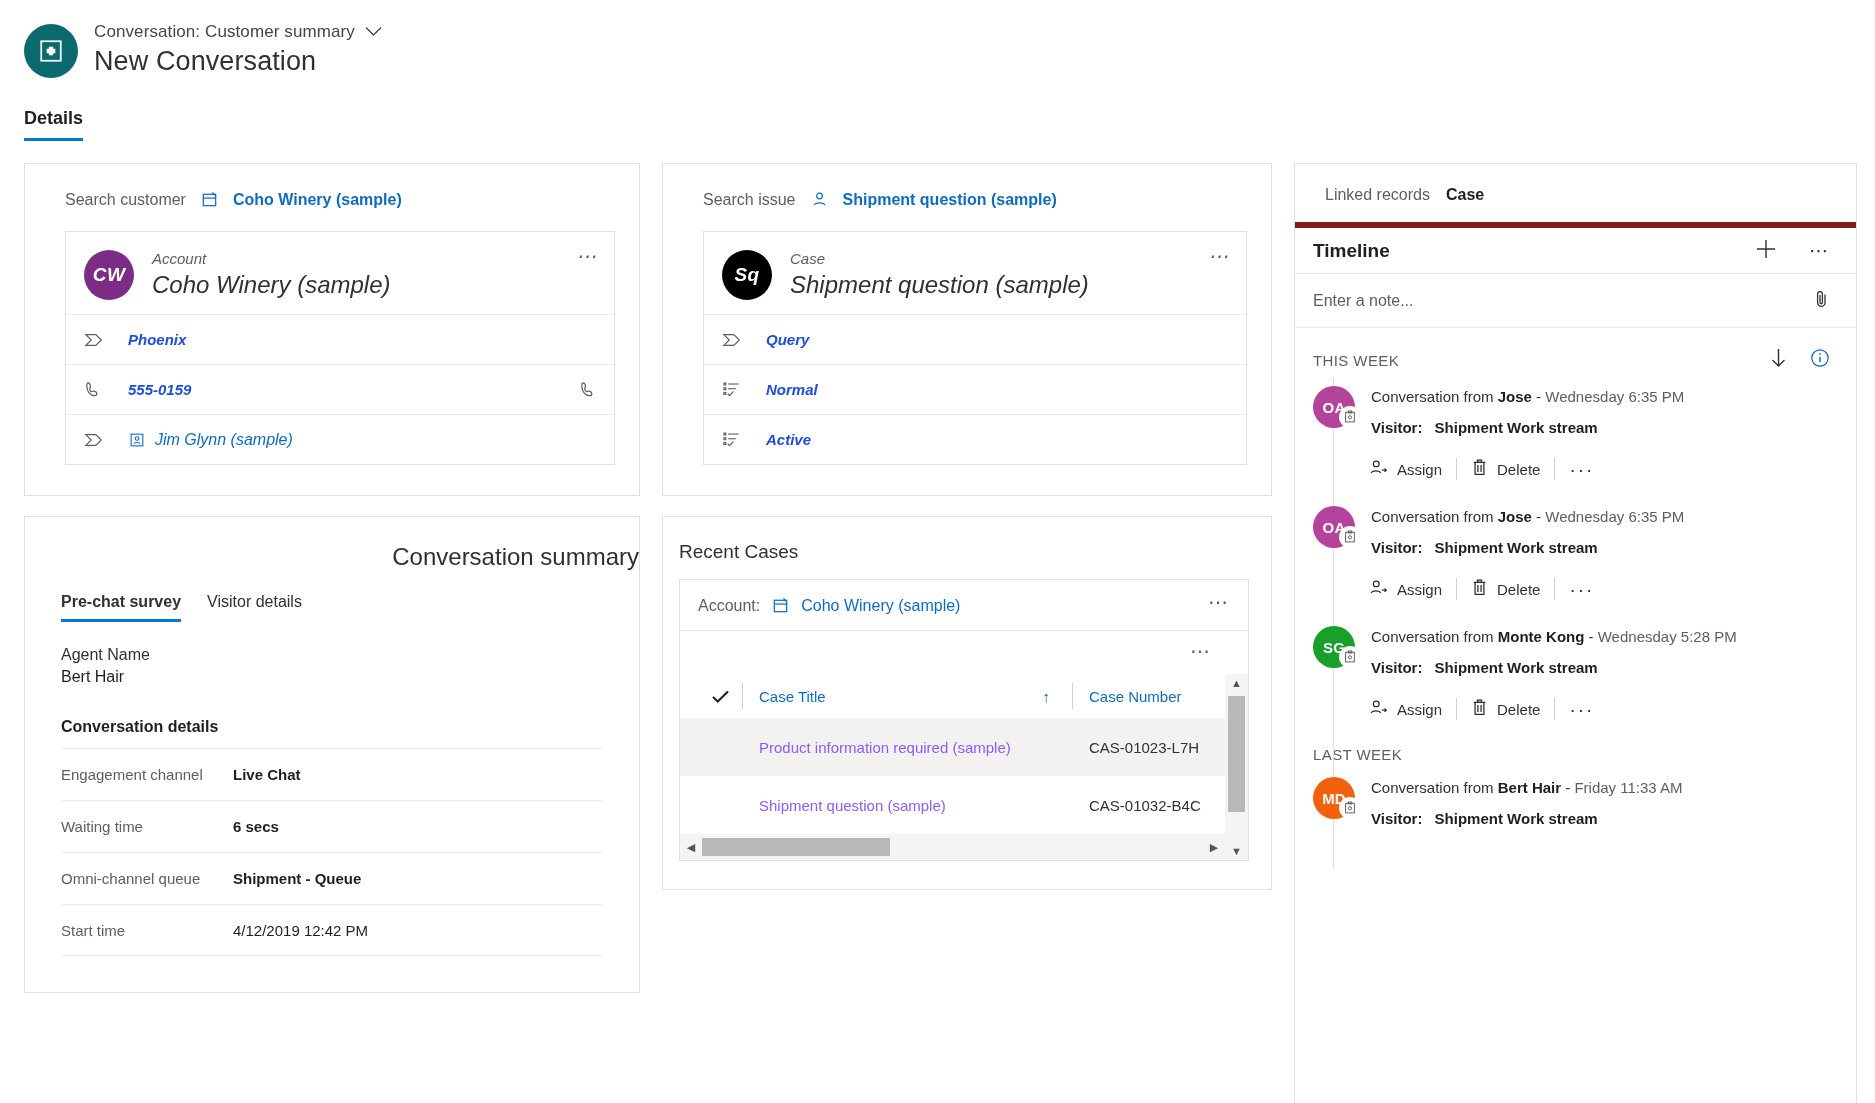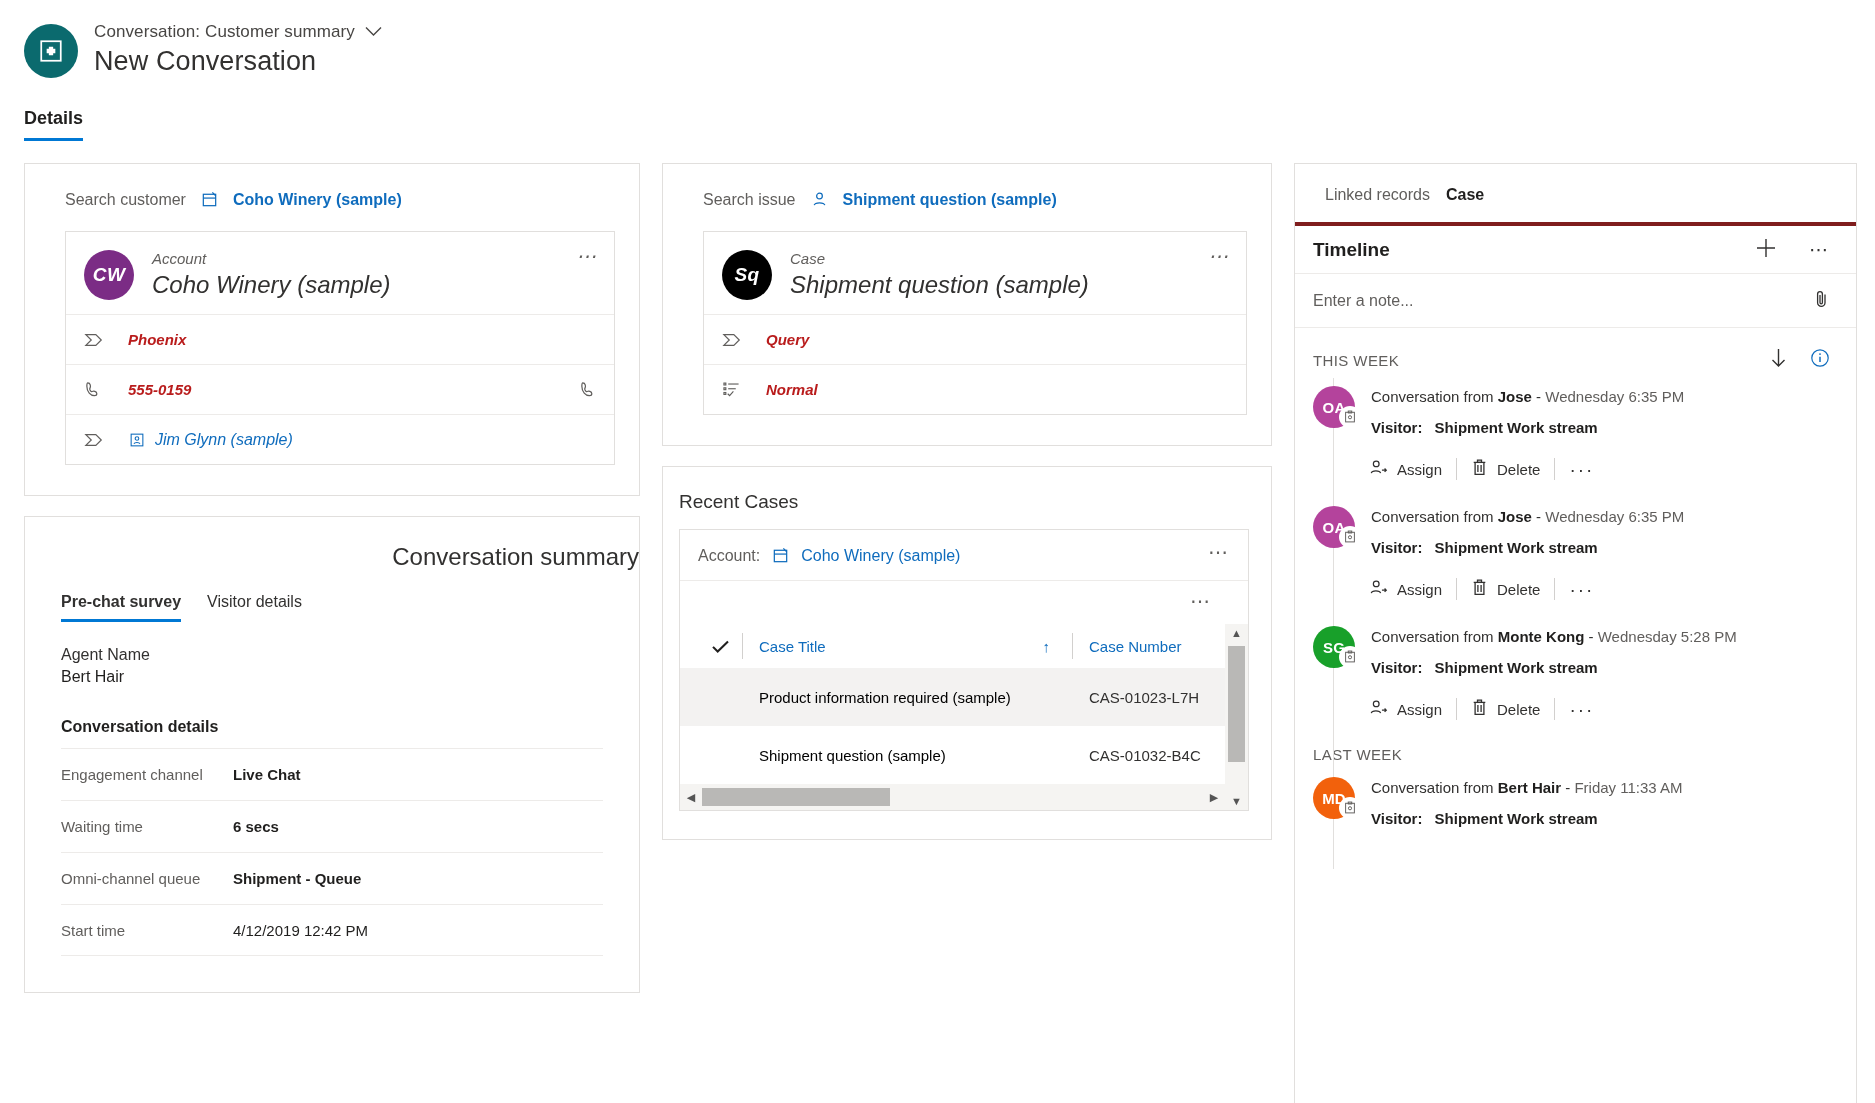--- a/index.html
+++ b/index.html
@@ -63,21 +63,21 @@
   .ellipsis-btn {
     position:absolute; right:16px; top:14px; color:#605e5c; font-size:20px;
     letter-spacing:2px; line-height:1; cursor:pointer; user-select:none;
   }
   .field-row {
     display:flex; align-items:center; gap:0; border-top:1px solid #edebe9;
     height:50px; padding:0 16px 0 18px;
   }
   .field-row:first-of-type { border-top:none; }
   .field-ico { width:44px; flex:0 0 44px; display:flex; align-items:center; color:#605e5c; }
-  .field-val { font-size:15px; color:#b91c1c; font-weight:700; }
+  .field-val { font-size:15px; color:#1d4ed8; font-weight:700; }
   .field-right { margin-left:auto; color:#605e5c; display:flex; align-items:center; }
   .field-link { display:flex; align-items:center; gap:9px; }
 
   
   .cs-title { font-size:24px; color:#323130; padding:26px 0 0 36px; font-weight:400;text-align:right; }
   .cs-tabs { display:flex; gap:26px; padding: 22px 0 0 36px; }
   .cs-tab { font-size:16px; color:#323130; padding-bottom:8px; cursor:pointer; }
   .cs-tab.active { font-weight:700; border-bottom:3px solid #0078d4; }
   .cs-block { padding: 24px 36px 0 36px; }
   .cs-label { font-size:16px; color:#323130; }
@@ -105,21 +105,21 @@
   .gh-cell {
     border-left:1px solid #d2d0ce; padding-left:16px; height:26px;
     display:flex; align-items:center; color:#0f6cbd; font-size:15px; position:relative;
   }
   .gh-c1 { width:330px; flex:0 0 330px; }
   .gh-c2 { width:160px; flex:0 0 160px; }
   .gh-sort { position:absolute; right:22px; color:#0f6cbd; font-size:15px; }
   .grid-row { display:flex; align-items:center; height:58px; padding-left:18px; }
   .grid-row.selected { background:#f3f2f1; }
   .gr-check { width:44px; flex:0 0 44px; }
-  .gr-title { width:330px; flex:0 0 330px; padding-left:17px; color:#000000; font-size:15px; cursor:pointer; }
+  .gr-title { width:330px; flex:0 0 330px; padding-left:17px; color:#8b5cf6; font-size:15px; cursor:pointer; }
   .gr-num { width:160px; flex:0 0 160px; padding-left:17px; color:#323130; font-size:15px; white-space:nowrap; overflow:hidden; }
   
   .vsb {
     position:absolute; right:0; top:0; width:23px; bottom:0; background:#f5f4f2;
     display:flex; flex-direction:column; align-items:center; justify-content:space-between;
   }
   .vsb-arrow { font-size:11px; color:#555; padding:3px 0; user-select:none; }
   .vsb-thumb { position:absolute; top:22px; left:3px; width:17px; height:116px; background:#b9b8b6; }
   .hsb { display:flex; align-items:center; height:26px; background:#f5f4f2; position:relative; }
   .hsb-arrow { width:22px; text-align:center; font-size:11px; color:#555; user-select:none; }
@@ -127,21 +127,21 @@
   .hsb-thumb { position:absolute; left:0; top:4px; height:18px; width:188px; background:#b9b8b6; }
   .hsb-corner { width:23px; background:#e9e8e6; height:26px; }
 
   
   .tl-panel { border:1px solid #e1dfdd; height:1043px; }
   .tl-linked { display:flex; align-items:center; gap:16px; padding:22px 0 18px 30px; }
   .tl-linked .lbl { font-size:16px; color:#605e5c; }
   .tl-linked .val { font-size:16px; color:#201f1e; font-weight:700; }
   .tl-head {
     display:flex; align-items:center; height:52px; padding:0 26px 0 18px;
-    border-top:4px solid #7f1d1d; border-bottom:1px solid #edebe9;
+    border-top:6px solid #7f1d1d; border-bottom:1px solid #edebe9;
   }
   .tl-head .t { font-size:19px; font-weight:700; color:#201f1e; }
   .tl-head .acts { margin-left:auto; display:flex; align-items:center; gap:32px; color:#323130; }
   .tl-note { display:flex; align-items:center; height:54px; padding:0 26px 0 18px; border-bottom:1px solid #edebe9; }
   .tl-note .ph { font-size:16px; color:#605e5c; }
   .tl-note .clip { margin-left:auto; color:#323130; }
   .tl-group { display:flex; align-items:center; padding:20px 26px 6px 18px; }
   .tl-group .g { font-size:15px; color:#605e5c; letter-spacing:.4px; }
   .tl-group .acts { margin-left:auto; display:flex; align-items:center; gap:22px; }
   .tl-items { position:relative; padding-left:18px; }
@@ -341,20 +341,33 @@
                   <path d="M6.5 3.2h11"></path>
                 <rect x="2" y="7.2" width="2" height="2"></rect>
                   <path d="M6.5 8.2h8"></path>
                 <rect x="2" y="12.2" width="2" height="2"></rect>
                   <path d="M6 13.5l2 2 4-4.5"></path>
               </svg>
             </span>
             <span class="field-val">Normal</span>
           </div>
 
+          <div class="field-row">
+            <span class="field-ico">
+              <svg width="19" height="17" viewBox="0 0 20 18" fill="none" stroke="#605e5c" stroke-width="1.2">
+                <rect x="2" y="2.2" width="2" height="2"></rect>
+                  <path d="M6.5 3.2h11"></path>
+                <rect x="2" y="7.2" width="2" height="2"></rect>
+                  <path d="M6.5 8.2h8"></path>
+                <rect x="2" y="12.2" width="2" height="2"></rect>
+                  <path d="M6 13.5l2 2 4-4.5"></path>
+              </svg>
+            </span>
+            <span class="field-val">Active</span>
+          </div>
         </div>
       </div>
 
       <div class="section">
         <div class="rc-title">Recent Cases</div>
         <div class="rc-box">
           <div class="rc-acct">
             <span class="lbl">Account:</span>
             <span class="ico">
               <svg width="19" height="19" viewBox="0 0 20 20" fill="none" stroke="#0f6cbd" stroke-width="1.3">

